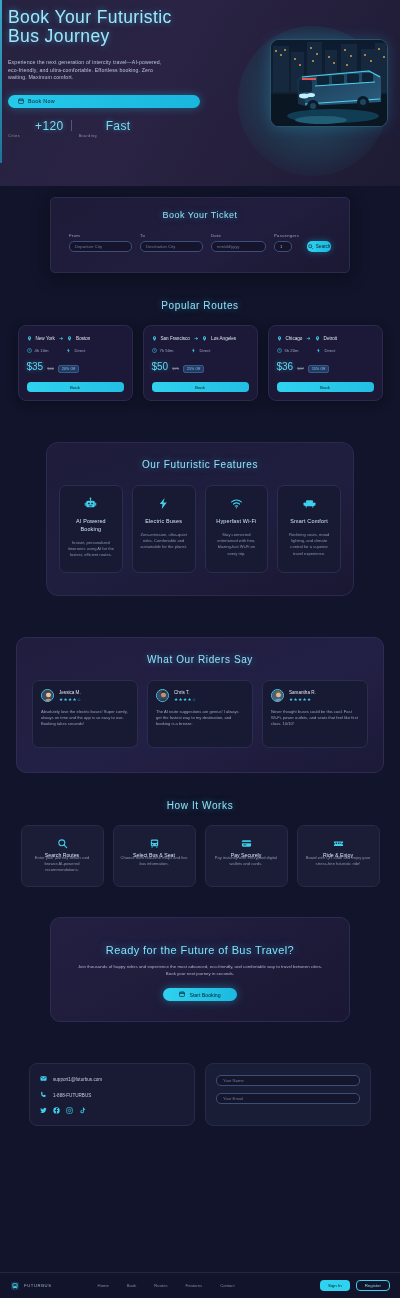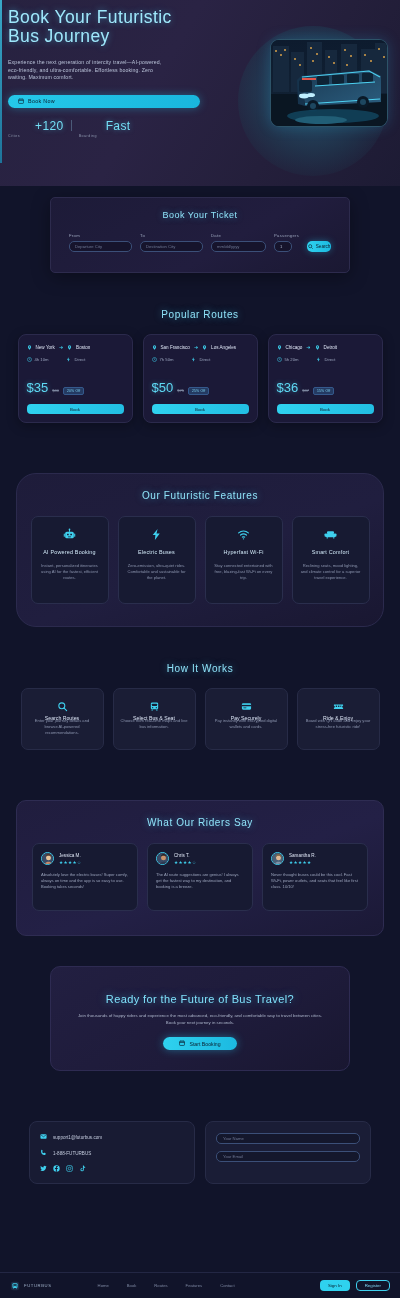--- a/index.html
+++ b/index.html
@@ -77,47 +77,47 @@
   .f-date input{width:55px;}
   .f-pass input{width:18px;}
   .btn-search{
     height:11px;width:47px;border:none;border-radius:5px;
     background:linear-gradient(90deg,#2fd2ef,#1cb9e0);
     color:#0a2030;font-size:4.6px;display:flex;align-items:center;justify-content:center;gap:3px;
     cursor:pointer;box-shadow:0 0 7px rgba(40,190,230,.4);
   }
 
   
-  .section{padding-top:36px;}
+  .section{padding-top:27px;}
   .sec-title{text-align:center;font-size:10px;color:#8fe2f8;letter-spacing:.6px;text-shadow:0 0 7px rgba(70,205,245,.5);font-weight:400;}
 
   
   .routes{display:flex;gap:10px;justify-content:center;margin-top:14px;}
   .route-card{
     width:115px;border-radius:8px;background:#1b1937;border:1px solid #2b2a4c;
     padding:9px 8px 8px;box-shadow:0 3px 12px rgba(0,0,0,.3);
   }
   .route-line{display:flex;align-items:center;gap:4px;font-size:4.6px;color:#dbe2f2;}
   .route-line.meta{margin-top:7px;color:#9aa4bd;font-size:4.2px;gap:3px;}
   .route-line.meta .sep{width:12px;}
   .ic-s{width:5px;height:5px;display:block;flex:none;}
   .arrow{color:#3fd0ee;font-size:5px;}
   .price-row{display:flex;align-items:baseline;gap:4px;margin-top:8px;}
-  .price{font-size:13px;color:#5fd9f4;text-shadow:0 0 5px rgba(80,215,245,.45);margin-top:10px;}
+  .price{font-size:10px;color:#5fd9f4;text-shadow:0 0 5px rgba(80,215,245,.45);}
   .old{font-size:4px;color:#79melt;color:#7c869e;text-decoration:line-through;}
   .badge{font-size:3.4px;background:#243a62;color:#7fd6f2;border:1px solid #35598c;border-radius:2px;padding:1px 3px;letter-spacing:.2px;}
   .btn-route{
     margin-top:9px;width:100%;height:10px;border:none;border-radius:4px;
     background:linear-gradient(90deg,#2fd2ef,#22bfe3);color:#0a2030;font-size:4.4px;cursor:pointer;
     display:flex;align-items:center;justify-content:center;
   }
 
   
   .feat-shell{
-    margin:14px auto 0;width:368px;border-radius:20px;
+    margin:14px auto 0;width:308px;border-radius:12px;
     background:linear-gradient(160deg,#1e1c3a,#201e3f 55%,#191731);
     border:1px solid #2b2a4d;padding:16px 12px 22px;
   }
   .feat-grid{display:flex;gap:9px;justify-content:center;margin-top:15px;}
   .feat-card{
     width:78px;min-height:88px;border-radius:7px;background:#171a32;border:1px solid #2a2e4d;
     padding:10px 7px;text-align:center;display:flex;flex-direction:column;align-items:center;
   }
   .feat-ic{width:13px;height:13px;display:block;}
   .feat-title{margin-top:8px;font-size:5.4px;color:#cfe6f5;line-height:8px;letter-spacing:.2px;}
@@ -504,78 +504,20 @@
           </span>
           <div class="feat-title">Smart Comfort</div>
           <div class="feat-desc">Reclining seats, mood lighting, and climate control for a superior travel experience.</div>
         </div>
 
       </div>
     </div>
   </section>
 
   <section class="section">
-    <h2 class="sec-title">How It Works</h2>
-    <div class="steps">
-
-      <div class="step-card">
-        <span class="step-ic">
-          <svg viewBox="0 0 24 24">
-              <circle cx="10.5" cy="10.5" r="6.5" fill="none" stroke="#3fd0ee" stroke-width="2.4"></circle>
-              <path d="M15.5 15.5L21 21" stroke="#3fd0ee" stroke-width="2.4" stroke-linecap="round"></path>
-            </svg>
-        </span>
-        <div class="step-title">Search Routes</div>
-        <div class="step-desc">Enter your journey details and browse AI-powered recommendations.</div>
-      </div>
-
-      <div class="step-card">
-        <span class="step-ic">
-          <svg viewBox="0 0 24 24">
-              <rect x="4" y="3" width="16" height="15" rx="3" fill="#3fd0ee"></rect>
-              <rect x="6.5" y="6" width="11" height="5" rx="1" fill="#171d35"></rect>
-              <circle cx="8" cy="14.5" r="1.4" fill="#171d35"></circle>
-              <circle cx="16" cy="14.5" r="1.4" fill="#171d35"></circle>
-              <rect x="5.5" y="18" width="2.6" height="3" rx="1" fill="#3fd0ee"></rect>
-              <rect x="15.9" y="18" width="2.6" height="3" rx="1" fill="#3fd0ee"></rect>
-            </svg>
-        </span>
-        <div class="step-title">Select Bus &amp; Seat</div>
-        <div class="step-desc">Choose from real-time maps and live bus information.</div>
-      </div>
-
-      <div class="step-card">
-        <span class="step-ic">
-          <svg viewBox="0 0 24 24">
-              <rect x="2" y="5" width="20" height="14" rx="2.5" fill="#3fd0ee"></rect>
-              <rect x="2" y="8.5" width="20" height="3" fill="#171d35"></rect>
-              <rect x="5" y="14" width="7" height="1.8" rx=".9" fill="#171d35"></rect>
-            </svg>
-        </span>
-        <div class="step-title">Pay Securely</div>
-        <div class="step-desc">Pay instantly with encrypted digital wallets and cards.</div>
-      </div>
-
-      <div class="step-card">
-        <span class="step-ic">
-          <svg viewBox="0 0 24 24">
-              <path d="M2 7.5h20v3a2 2 0 000 4v3H2v-3a2 2 0 000-4z" fill="#3fd0ee"></path>
-              <rect x="6" y="10" width="3" height="3" fill="#171d35"></rect>
-              <rect x="11" y="10" width="3" height="3" fill="#171d35"></rect>
-              <rect x="16" y="10" width="2" height="3" fill="#171d35"></rect>
-            </svg>
-        </span>
-        <div class="step-title">Ride &amp; Enjoy</div>
-        <div class="step-desc">Board with QR code and enjoy your stress-free futuristic ride!</div>
-      </div>
-
-    </div>
-  </section>
-
-  <section class="section">
     <div class="testi-shell">
       <h2 class="sec-title">What Our Riders Say</h2>
       <div class="testi-grid">
 
         <div class="testi-card">
           <div class="testi-head">
             <span class="avatar">
               <svg viewBox="0 0 24 24">
                   <rect width="24" height="24" fill="#3a4a66"></rect>
                   <circle cx="12" cy="9" r="4.6" fill="#e8c49a"></circle>
@@ -624,20 +566,78 @@
               <div class="stars">★★★★★</div>
             </div>
           </div>
           <div class="testi-text">Never thought buses could be this cool. Fast Wi-Fi, power outlets, and seats that feel like first class. 10/10!</div>
         </div>
 
       </div>
     </div>
   </section>
 
+  <section class="section">
+    <h2 class="sec-title">How It Works</h2>
+    <div class="steps">
+
+      <div class="step-card">
+        <span class="step-ic">
+          <svg viewBox="0 0 24 24">
+              <circle cx="10.5" cy="10.5" r="6.5" fill="none" stroke="#3fd0ee" stroke-width="2.4"></circle>
+              <path d="M15.5 15.5L21 21" stroke="#3fd0ee" stroke-width="2.4" stroke-linecap="round"></path>
+            </svg>
+        </span>
+        <div class="step-title">Search Routes</div>
+        <div class="step-desc">Enter your journey details and browse AI-powered recommendations.</div>
+      </div>
+
+      <div class="step-card">
+        <span class="step-ic">
+          <svg viewBox="0 0 24 24">
+              <rect x="4" y="3" width="16" height="15" rx="3" fill="#3fd0ee"></rect>
+              <rect x="6.5" y="6" width="11" height="5" rx="1" fill="#171d35"></rect>
+              <circle cx="8" cy="14.5" r="1.4" fill="#171d35"></circle>
+              <circle cx="16" cy="14.5" r="1.4" fill="#171d35"></circle>
+              <rect x="5.5" y="18" width="2.6" height="3" rx="1" fill="#3fd0ee"></rect>
+              <rect x="15.9" y="18" width="2.6" height="3" rx="1" fill="#3fd0ee"></rect>
+            </svg>
+        </span>
+        <div class="step-title">Select Bus &amp; Seat</div>
+        <div class="step-desc">Choose from real-time maps and live bus information.</div>
+      </div>
+
+      <div class="step-card">
+        <span class="step-ic">
+          <svg viewBox="0 0 24 24">
+              <rect x="2" y="5" width="20" height="14" rx="2.5" fill="#3fd0ee"></rect>
+              <rect x="2" y="8.5" width="20" height="3" fill="#171d35"></rect>
+              <rect x="5" y="14" width="7" height="1.8" rx=".9" fill="#171d35"></rect>
+            </svg>
+        </span>
+        <div class="step-title">Pay Securely</div>
+        <div class="step-desc">Pay instantly with encrypted digital wallets and cards.</div>
+      </div>
+
+      <div class="step-card">
+        <span class="step-ic">
+          <svg viewBox="0 0 24 24">
+              <path d="M2 7.5h20v3a2 2 0 000 4v3H2v-3a2 2 0 000-4z" fill="#3fd0ee"></path>
+              <rect x="6" y="10" width="3" height="3" fill="#171d35"></rect>
+              <rect x="11" y="10" width="3" height="3" fill="#171d35"></rect>
+              <rect x="16" y="10" width="2" height="3" fill="#171d35"></rect>
+            </svg>
+        </span>
+        <div class="step-title">Ride &amp; Enjoy</div>
+        <div class="step-desc">Board with QR code and enjoy your stress-free futuristic ride!</div>
+      </div>
+
+    </div>
+  </section>
+
   <section>
     <div class="cta-shell">
       <h2 class="cta-title">Ready for the Future of Bus Travel?</h2>
       <p class="cta-sub">Join thousands of happy riders and experience the most advanced, eco-friendly, and comfortable way to travel between cities. Book your next journey in seconds.</p>
       <button class="btn-cta">
         <span>
           <svg width="6" height="6" viewBox="0 0 16 16">
               <rect x="1.5" y="3" width="13" height="11.5" rx="2" fill="none" stroke="#0a2030" stroke-width="1.8"></rect>
               <path d="M1.5 6.5h13M5 1.5v3M11 1.5v3" stroke="#0a2030" stroke-width="1.8" fill="none"></path>
             </svg>

